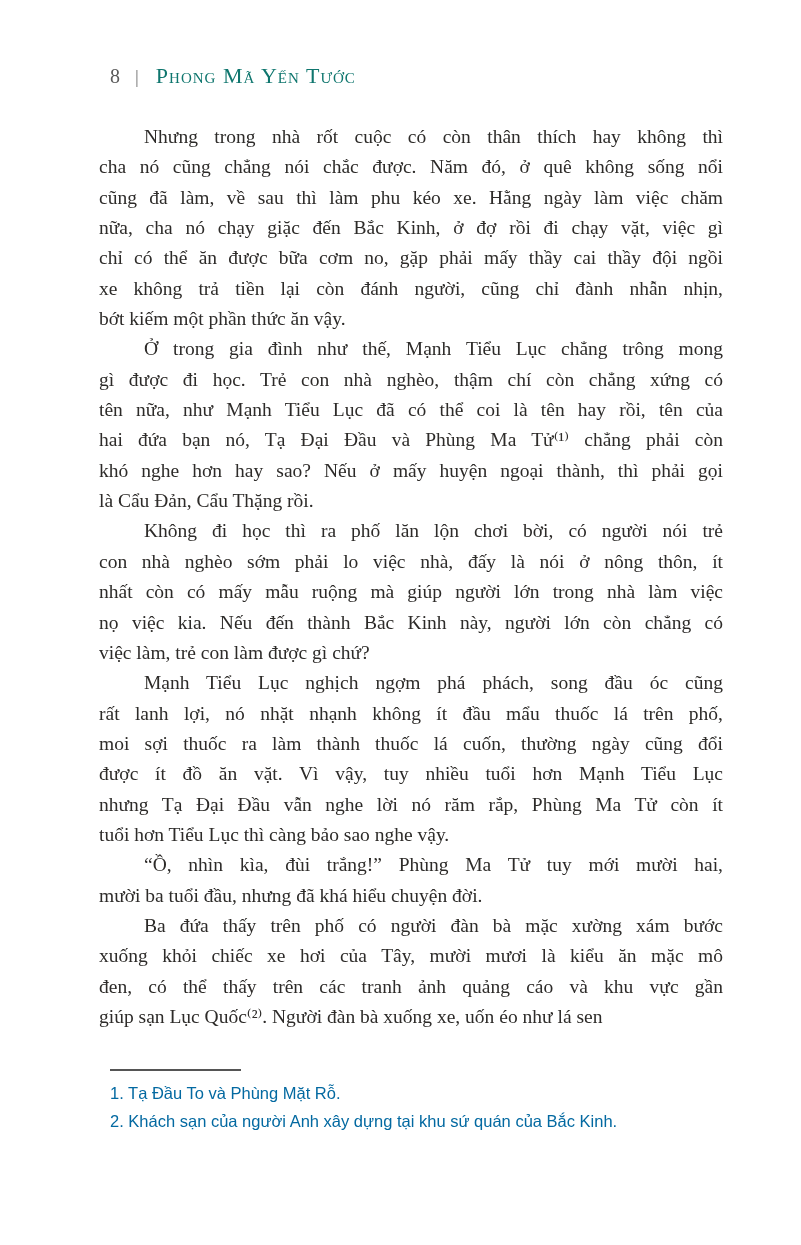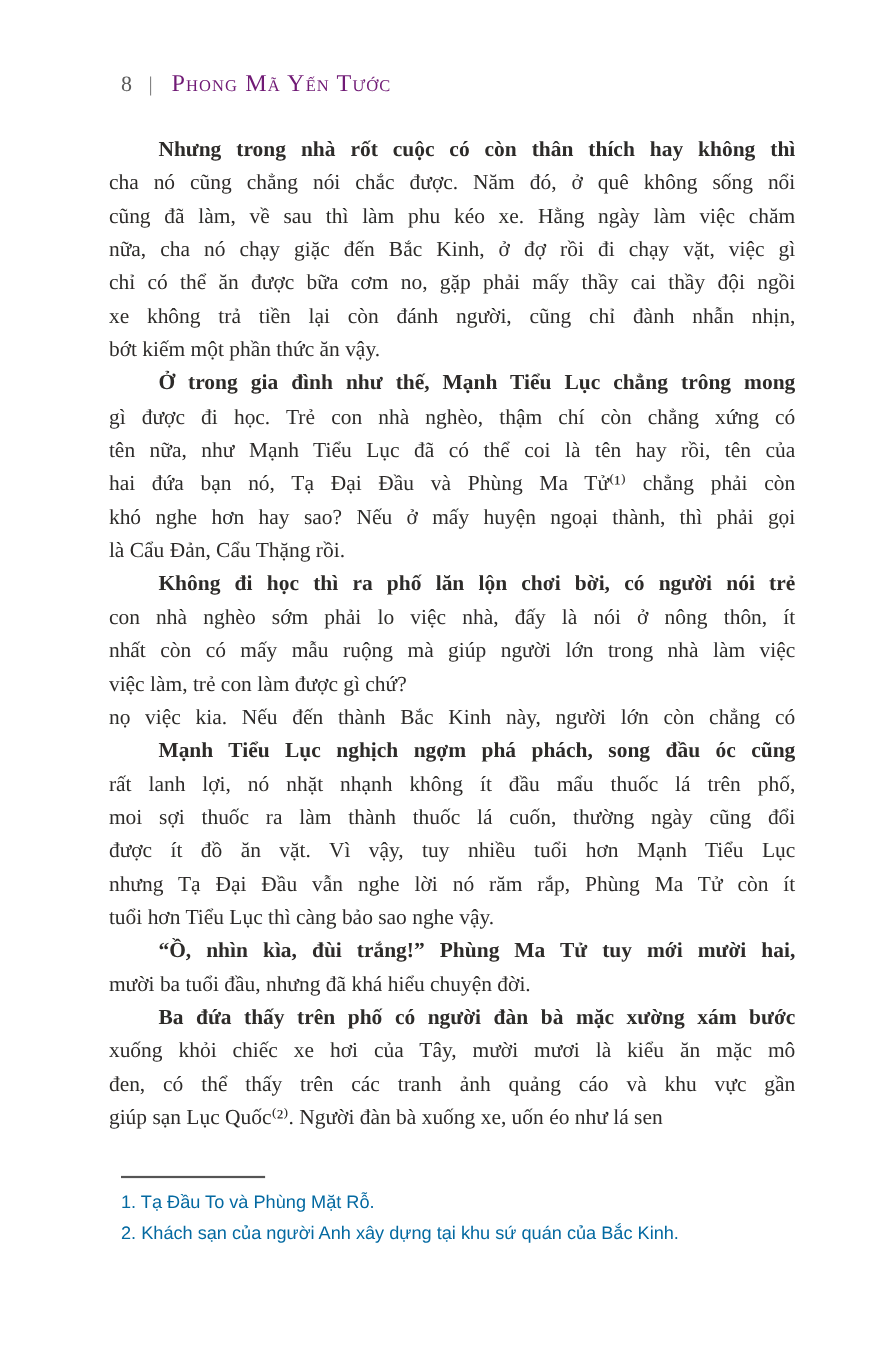--- a/index.html
+++ b/index.html
@@ -31,21 +31,21 @@
   .header-separator {
     margin: 0 17px 0 15px;
     font-size: 19px;
     color: #7a7a7a;
     font-weight: 300;
   }
   .book-title {
     font-variant: small-caps;
     font-size: 22px;
     letter-spacing: 1px;
-    color: #701a75;
+    color: #0f766e;
   }
 
   
   .body-text {
     position: absolute;
     left: 99px;
     top: 122px;
     width: 624px;
     font-size: 19.5px;
     color: #2d2b29;
@@ -53,21 +53,20 @@
   .para {
     margin: 0;
   }
   .line {
     line-height: 30.35px;
     text-align: justify;
     text-align-last: justify;
   }
   .line.first {
     text-indent: 45px;
-    font-weight: bold;
   }
   .line.last {
     text-align: right;
     text-align-last: left;
   }
 
   
   .footnotes {
     position: absolute;
     left: 110px;
@@ -110,22 +109,22 @@
       <div class="line">gì được đi học. Trẻ con nhà nghèo, thậm chí còn chẳng xứng có</div>
       <div class="line">tên nữa, như Mạnh Tiểu Lục đã có thể coi là tên hay rồi, tên của</div>
       <div class="line">hai đứa bạn nó, Tạ Đại Đầu và Phùng Ma Tử⁽¹⁾ chẳng phải còn</div>
       <div class="line">khó nghe hơn hay sao? Nếu ở mấy huyện ngoại thành, thì phải gọi</div>
       <div class="line last">là Cẩu Đản, Cẩu Thặng rồi.</div>
     </div>
     <div class="para">
       <div class="line first">Không đi học thì ra phố lăn lộn chơi bời, có người nói trẻ</div>
       <div class="line">con nhà nghèo sớm phải lo việc nhà, đấy là nói ở nông thôn, ít</div>
       <div class="line">nhất còn có mấy mẫu ruộng mà giúp người lớn trong nhà làm việc</div>
+      <div class="line">nọ việc kia. Nếu đến thành Bắc Kinh này, người lớn còn chẳng có</div>
       <div class="line last">việc làm, trẻ con làm được gì chứ?</div>
-      <div class="line">nọ việc kia. Nếu đến thành Bắc Kinh này, người lớn còn chẳng có</div>
     </div>
     <div class="para">
       <div class="line first">Mạnh Tiểu Lục nghịch ngợm phá phách, song đầu óc cũng</div>
       <div class="line">rất lanh lợi, nó nhặt nhạnh không ít đầu mẩu thuốc lá trên phố,</div>
       <div class="line">moi sợi thuốc ra làm thành thuốc lá cuốn, thường ngày cũng đổi</div>
       <div class="line">được ít đồ ăn vặt. Vì vậy, tuy nhiều tuổi hơn Mạnh Tiểu Lục</div>
       <div class="line">nhưng Tạ Đại Đầu vẫn nghe lời nó răm rắp, Phùng Ma Tử còn ít</div>
       <div class="line last">tuổi hơn Tiểu Lục thì càng bảo sao nghe vậy.</div>
     </div>
     <div class="para">

